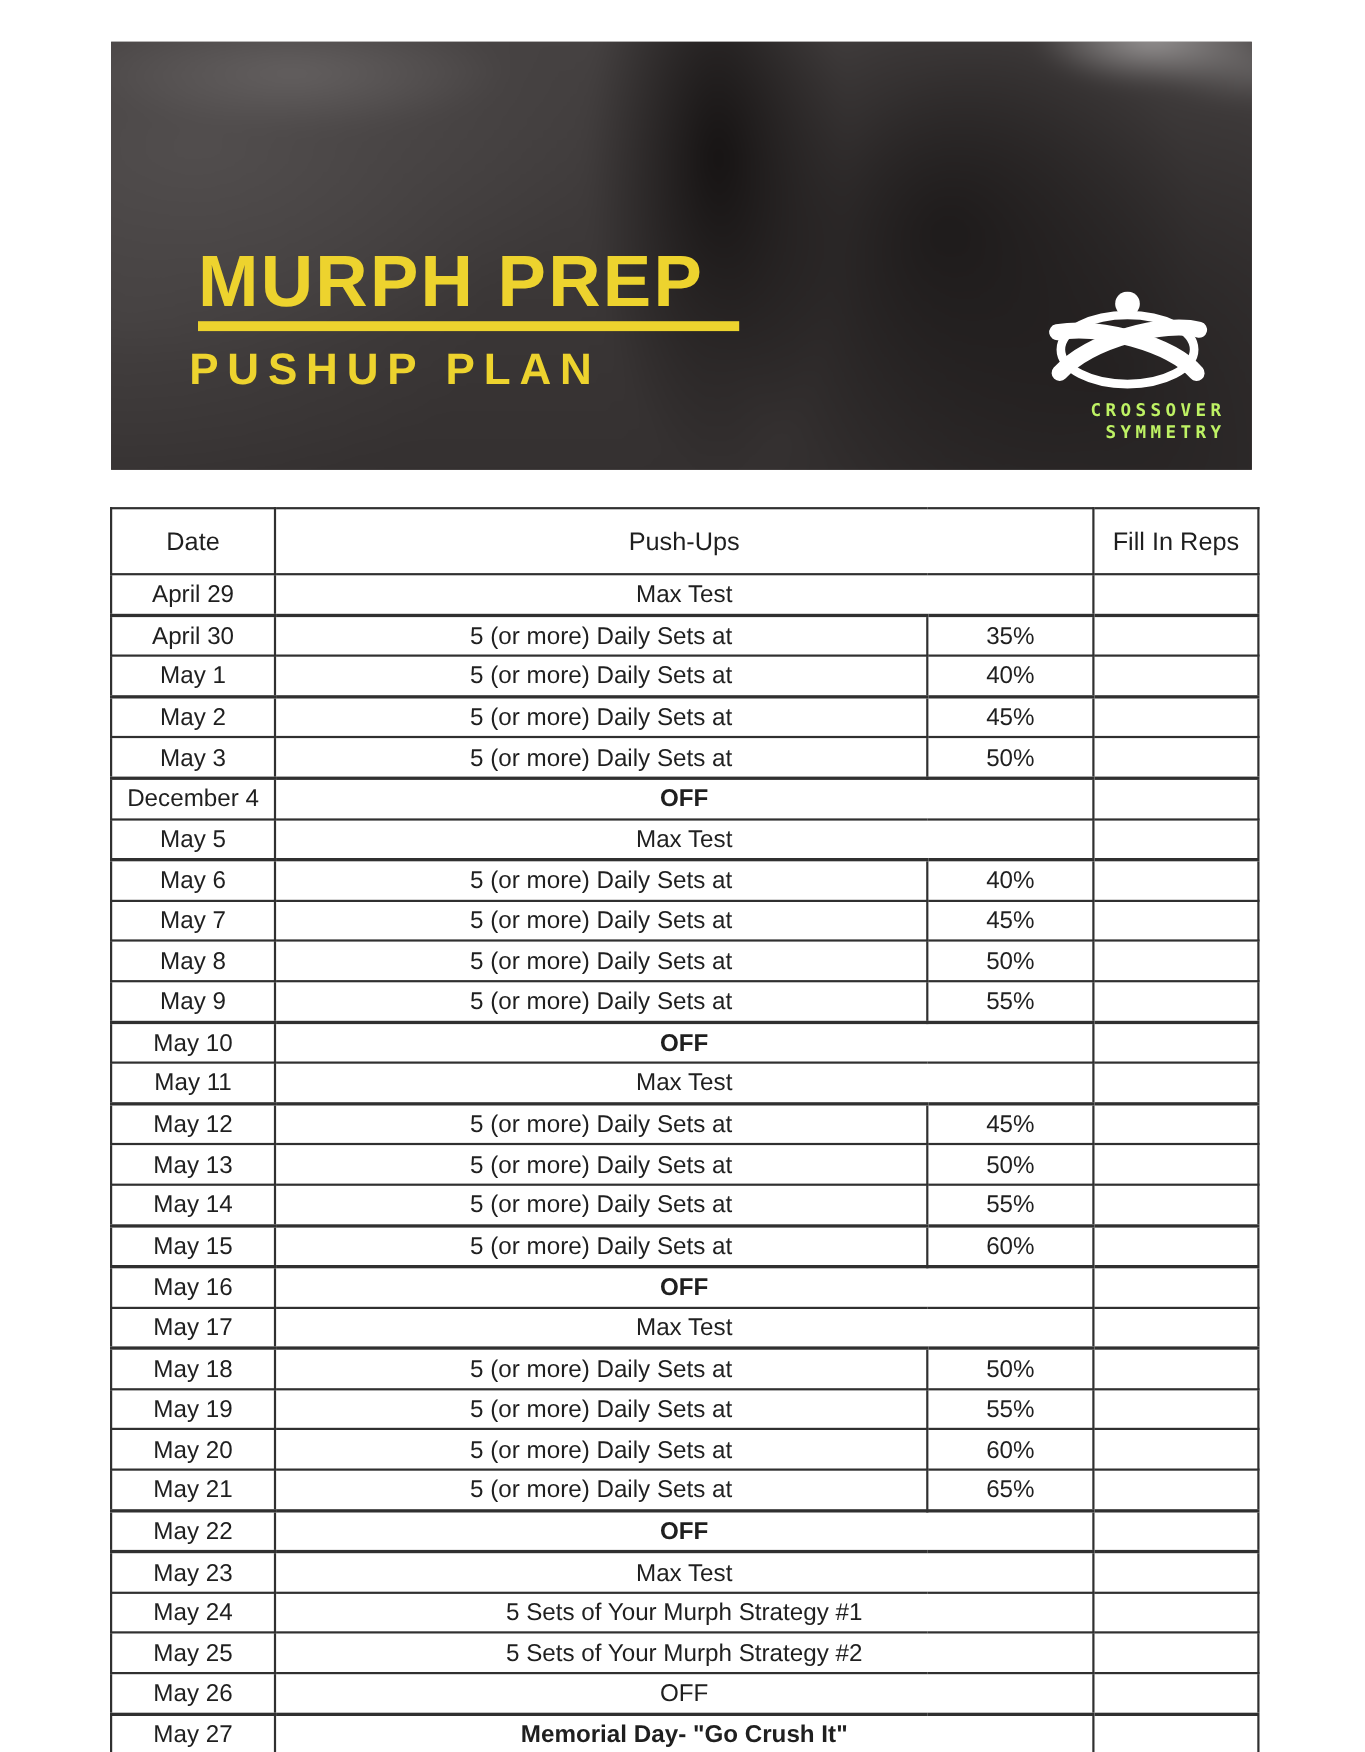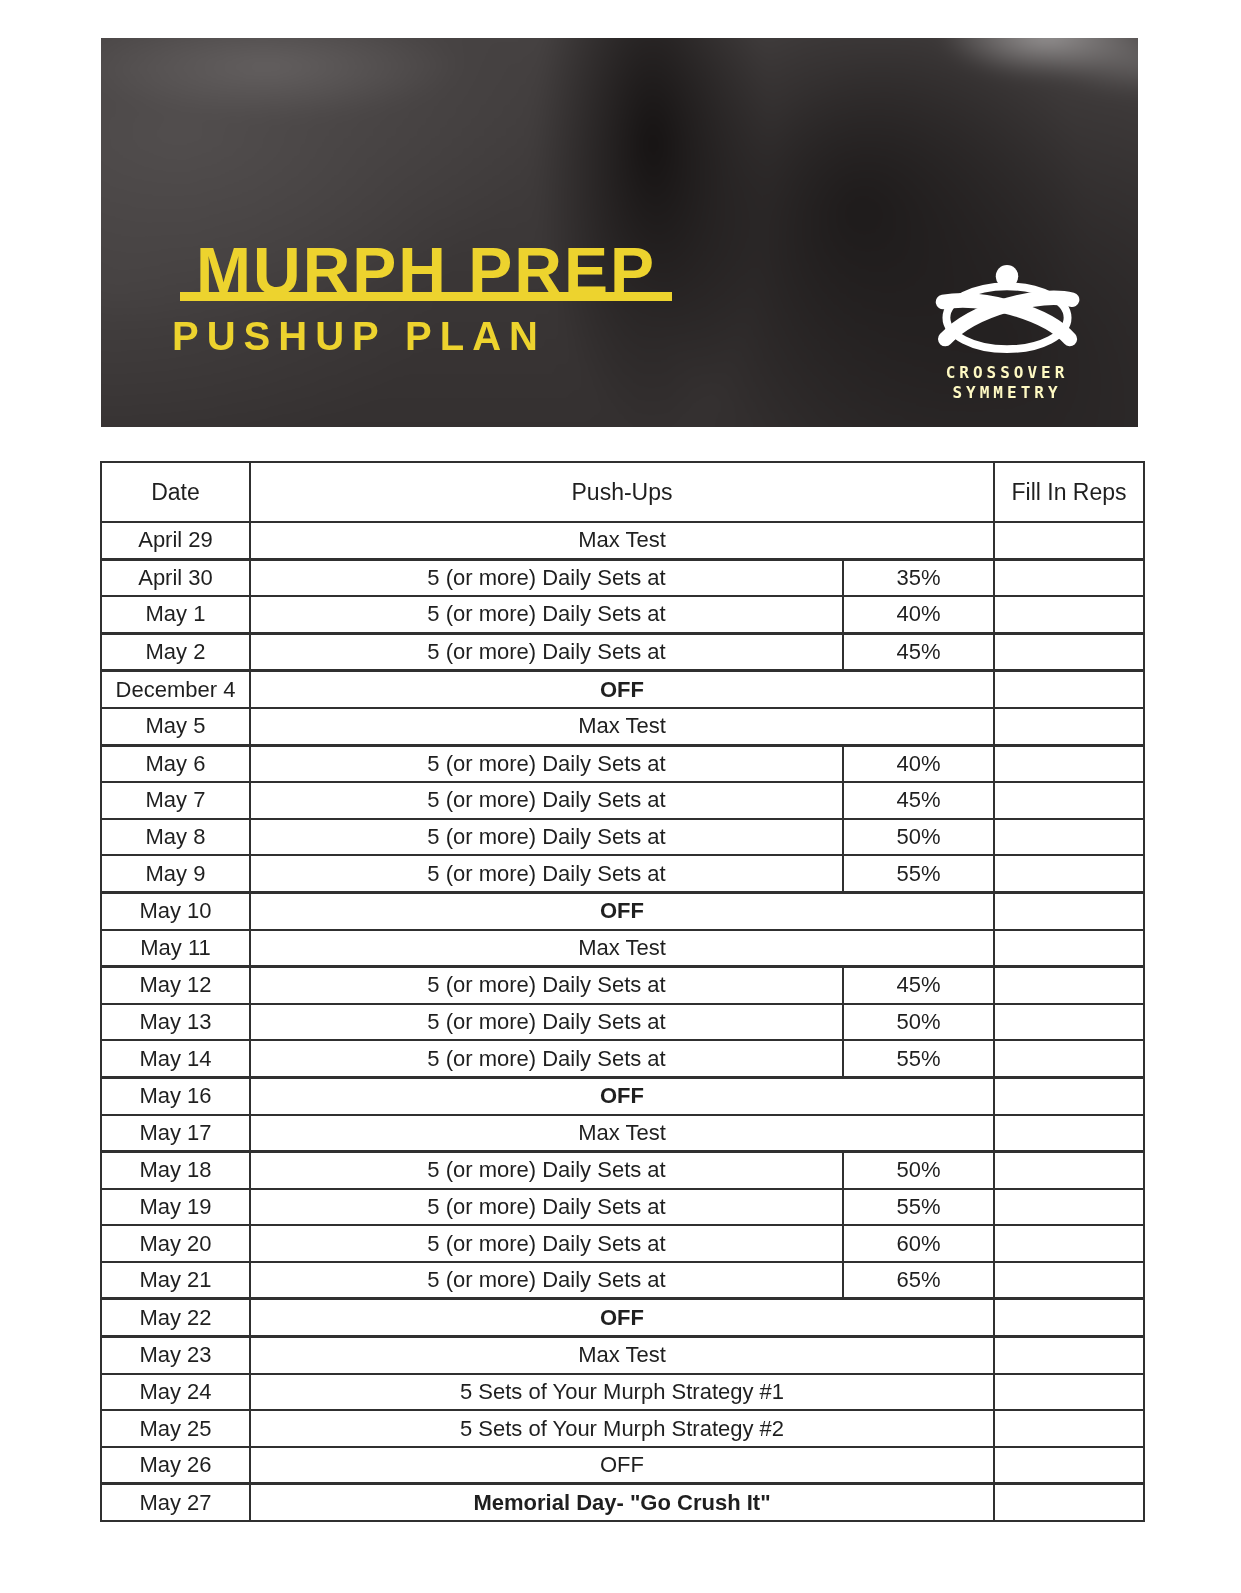--- a/index.html
+++ b/index.html
@@ -28,36 +28,36 @@
       radial-gradient(ellipse 120px 45px at 97% 12%, rgba(120,117,117,0.65), rgba(120,117,117,0) 75%),
       radial-gradient(ellipse 170px 420px at 53% 30%, rgba(18,15,15,0.92), rgba(18,15,15,0) 70%),
       radial-gradient(ellipse 300px 330px at 72% 45%, rgba(24,21,21,0.80), rgba(24,21,21,0) 75%),
       radial-gradient(ellipse 420px 430px at 86% 75%, rgba(30,27,27,0.70), rgba(30,27,27,0) 78%),
       radial-gradient(ellipse 260px 70px at 18% 13%,  rgba(118,114,114,0.55), rgba(118,114,114,0) 75%),
       radial-gradient(ellipse 460px 250px at 10% 28%, rgba(92,88,88,0.60),  rgba(92,88,88,0) 78%),
       radial-gradient(ellipse 430px 240px at 4% 62%,  rgba(80,76,76,0.45),  rgba(80,76,76,0) 78%),
       linear-gradient(to bottom,#474343,#3b3737 55%,#332f2f 100%);
   }
   .banner-title{
-    position:absolute;left:79px;top:184px;margin:16px;
+    position:absolute;left:79px;top:184px;margin:0;
     font-size:66px;line-height:1;font-weight:700;letter-spacing:2px;
     color:var(--accent);white-space:nowrap;
   }
   .title-underline{
     position:absolute;left:79px;top:254px;width:492px;height:9px;
     background:var(--accent);
   }
   .banner-subtitle{
     position:absolute;left:71px;top:278px;margin:0;
     font-size:40px;line-height:1;font-weight:700;letter-spacing:8px;
     color:var(--accent);white-space:nowrap;
   }
   .logo{
-    position:absolute;right:42px;bottom:24px;width:178px;
-    text-align:center;color:#fef9c3;
+    position:absolute;right:24px;bottom:24px;width:178px;
+    text-align:right;color:#bef264;
   }
   .logo svg{display:block;margin:0 auto 6px auto;}
   .logo-text{
     font-family:"DejaVu Sans Mono","Liberation Mono",monospace;
     font-weight:700;font-size:16px;line-height:1.25;letter-spacing:4px;
     white-space:nowrap;
   }
 
   
   table.plan{
@@ -131,20 +131,26 @@
           <td>5 (or more) Daily Sets at</td>
           <td>40%</td>
           <td></td>
         </tr>
         <tr class="thick">
           <td>May 2</td>
           <td>5 (or more) Daily Sets at</td>
           <td>45%</td>
           <td></td>
         </tr>
+        <tr>
+          <td>May 3</td>
+          <td>5 (or more) Daily Sets at</td>
+          <td>50%</td>
+          <td></td>
+        </tr>
         <tr class="thick">
           <td>December 4</td>
           <td class="bold" colspan="2">OFF</td>
           <td></td>
         </tr>
         <tr>
           <td>May 5</td>
           <td colspan="2">Max Test</td>
           <td></td>
         </tr>
@@ -191,20 +197,26 @@
         <tr>
           <td>May 13</td>
           <td>5 (or more) Daily Sets at</td>
           <td>50%</td>
           <td></td>
         </tr>
         <tr>
           <td>May 14</td>
           <td>5 (or more) Daily Sets at</td>
           <td>55%</td>
+          <td></td>
+        </tr>
+        <tr class="thick">
+          <td>May 15</td>
+          <td>5 (or more) Daily Sets at</td>
+          <td>60%</td>
           <td></td>
         </tr>
         <tr class="thick">
           <td>May 16</td>
           <td class="bold" colspan="2">OFF</td>
           <td></td>
         </tr>
         <tr>
           <td>May 17</td>
           <td colspan="2">Max Test</td>

